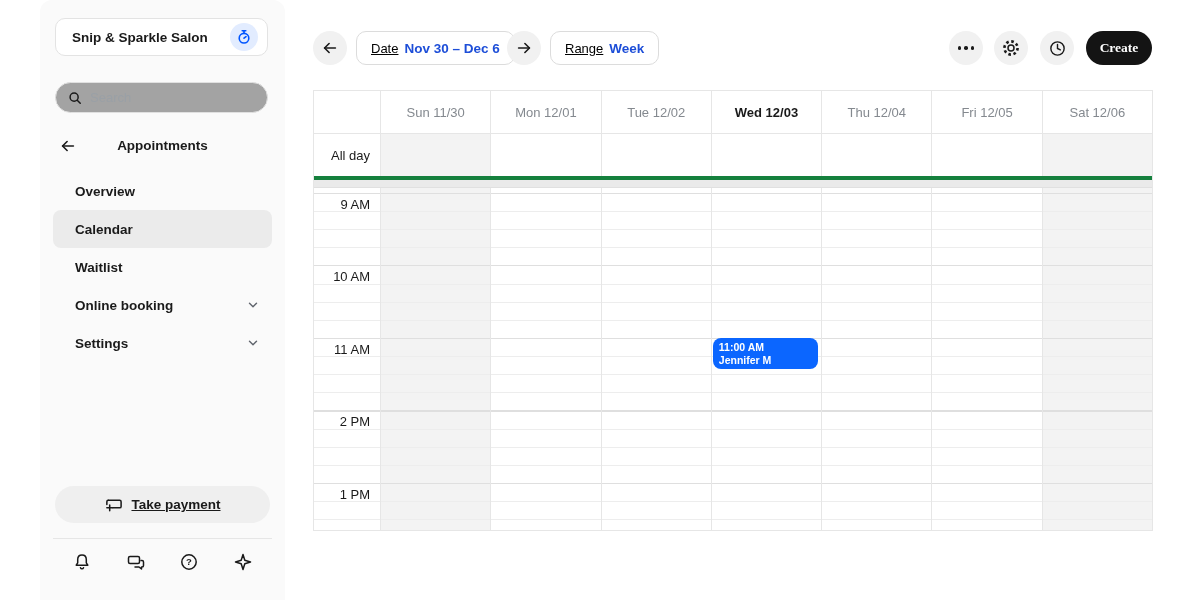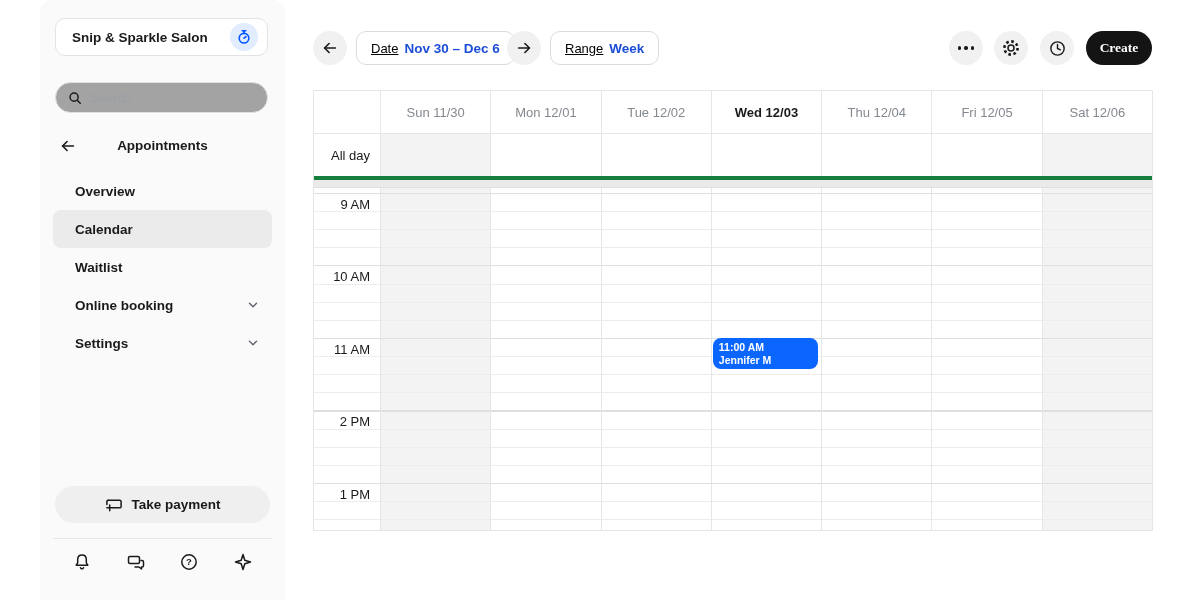--- a/index.html
+++ b/index.html
@@ -30,21 +30,21 @@
                    font-size:13.5px; font-weight:700; }
   .menu { position:absolute; left:13px; top:172px; width:219px; }
   .menu-item { height:38px; display:flex; align-items:center; justify-content:space-between;
                padding:0 12px 0 22px; border-radius:8px; font-size:13.5px; font-weight:700;
                cursor:pointer; }
   .menu-item.selected { background:#ebebeb; }
   .chev { display:flex; align-items:center; color:#5e636b; }
   .pay-btn { position:absolute; left:15px; top:486px; width:215px; height:37px;
              border-radius:19px; background:#efefef; border:none; display:flex;
              align-items:center; justify-content:center; gap:8px; font-size:13.5px;
-             font-weight:700; font-family:inherit; color:#1a1a1a; cursor:pointer; }
+             font-weight:700; font-family:inherit; color:#1a1a1a; cursor:pointer;text-decoration:underline; }
   .sidebar-divider { position:absolute; left:13px; top:538px; width:219px; height:1px;
                      background:#e6e6e6; }
   .footer-icons { position:absolute; left:13px; top:547px; width:219px; height:30px;
                   display:flex; align-items:center; justify-content:space-between;
                   padding:0 17px; }
   .f-icon { width:24px; height:24px; display:flex; align-items:center; justify-content:center;
             cursor:pointer; }
 
   
   .circle-btn { position:absolute; top:31px; width:34px; height:34px; border-radius:50%;

